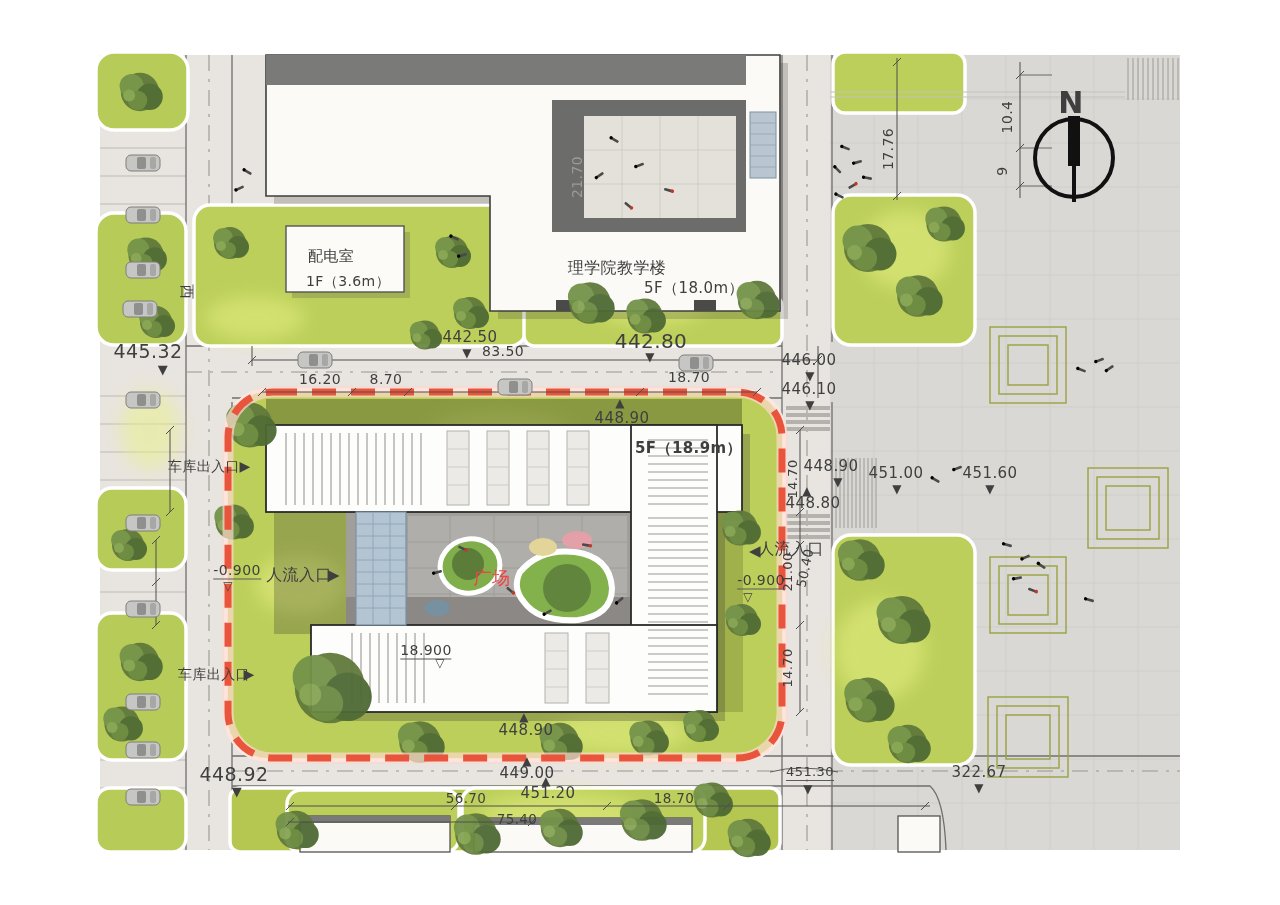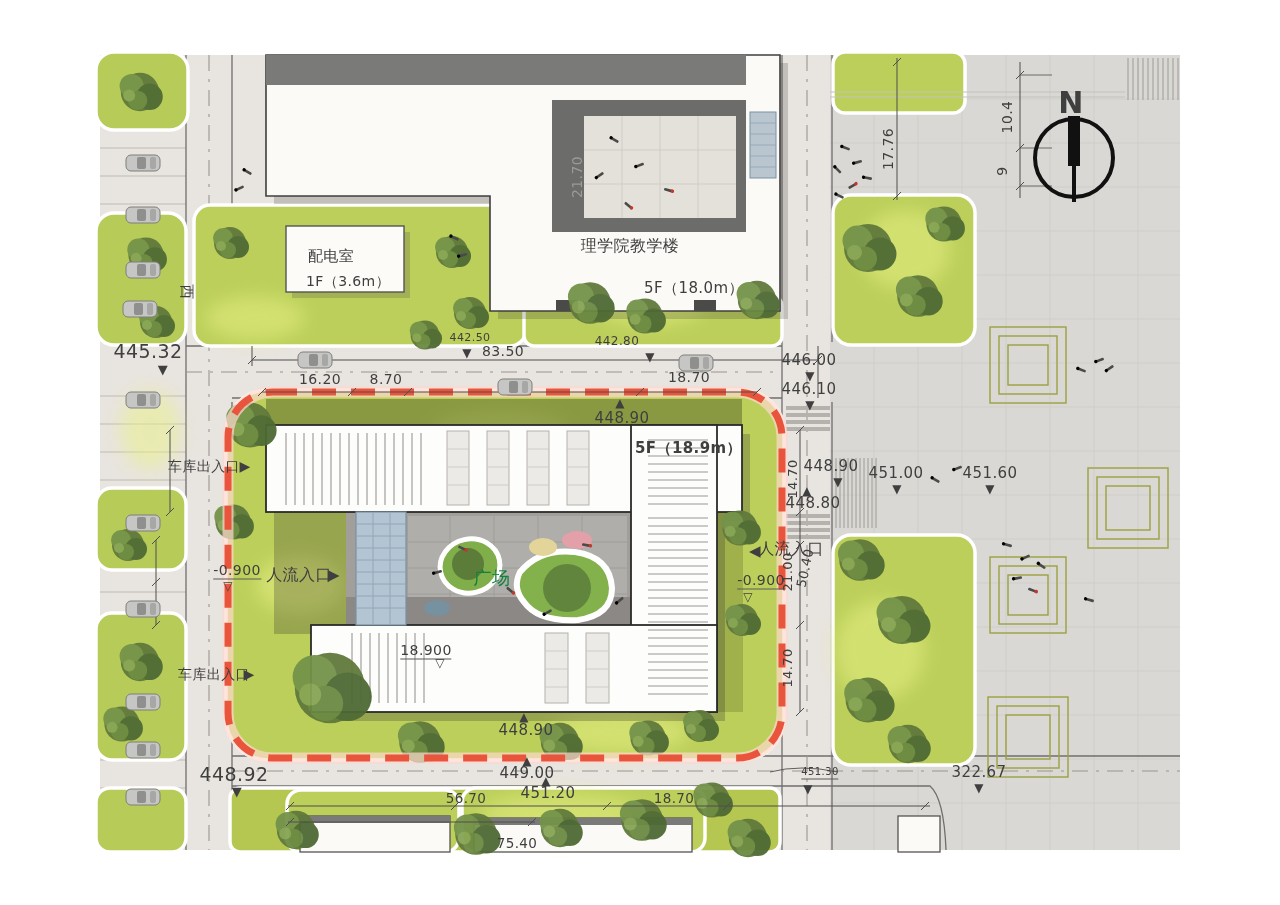--- a/index.html
+++ b/index.html
@@ -334,23 +334,23 @@
         <use href="#person" transform="translate(240,188) rotate(-25)"></use>
     <use href="#person" transform="translate(1090,600) rotate(15)"></use>
         <use href="#person" transform="translate(1110,368) rotate(-35)"></use>
   </g>
 </svg>
 
 <div id="labels-layer">
       <span class="plan-label" style="left: 186px; top: 292px; font-size: 15px; transform: translate(-50%, -50%) rotate(90deg);">西</span>
       <span class="plan-label" style="left: 148px; top: 351px; font-size: 19px; transform: translate(-50%, -50%);">445.32</span>
       <span class="plan-label" style="left: 163px; top: 369px; font-size: 13px; transform: translate(-50%, -50%);">▼</span>
-      <span class="plan-label" style="left: 470px; top: 337px; font-size: 11px; transform: translate(-50%, -50%);">442.50</span>
+      <span class="plan-label" style="left: 470px; top: 337px; font-size: 15px; transform: translate(-50%, -50%);">442.50</span>
       <span class="plan-label" style="left: 467px; top: 353px; font-size: 12px; transform: translate(-50%, -50%);">▼</span>
-      <span class="plan-label" style="left: 617px; top: 341px; font-size: 12px; transform: translate(-50%, -50%);">442.80</span>
+      <span class="plan-label" style="left: 651px; top: 341px; font-size: 20px; transform: translate(-50%, -50%);">442.80</span>
       <span class="plan-label" style="left: 650px; top: 357px; font-size: 12px; transform: translate(-50%, -50%);">▼</span>
       <span class="plan-label" style="left: 503px; top: 351px; font-size: 14px; transform: translate(-50%, -50%);">83.50</span>
       <span class="plan-label" style="left: 320px; top: 379px; font-size: 14px; transform: translate(-50%, -50%);">16.20</span>
       <span class="plan-label" style="left: 386px; top: 379px; font-size: 14px; transform: translate(-50%, -50%);">8.70</span>
       <span class="plan-label" style="left: 689px; top: 377px; font-size: 14px; transform: translate(-50%, -50%);">18.70</span>
       <span class="plan-label" style="left: 809px; top: 360px; font-size: 15px; transform: translate(-50%, -50%);">446.00</span>
       <span class="plan-label" style="left: 810px; top: 376px; font-size: 12px; transform: translate(-50%, -50%);">▼</span>
       <span class="plan-label" style="left: 809px; top: 389px; font-size: 15px; transform: translate(-50%, -50%);">446.10</span>
       <span class="plan-label" style="left: 810px; top: 405px; font-size: 12px; transform: translate(-50%, -50%);">▼</span>
       <span class="plan-label" style="left: 620px; top: 403px; font-size: 12px; transform: translate(-50%, -50%);">▲</span>
@@ -371,43 +371,43 @@
       <span class="plan-label" style="left: 334px; top: 575px; font-size: 15px; transform: translate(-50%, -50%);">▶</span>
       <span class="plan-label underline" style="left: 237px; top: 571px; font-size: 14px; transform: translate(-50%, -50%);">-0.900</span>
       <span class="plan-label" style="left: 228px; top: 586px; font-size: 12px; transform: translate(-50%, -50%);">▽</span>
       <span class="plan-label" style="left: 755px; top: 551px; font-size: 15px; transform: translate(-50%, -50%);">◀</span>
       <span class="plan-label" style="left: 791px; top: 549px; font-size: 16px; transform: translate(-50%, -50%);">人流入口</span>
       <span class="plan-label underline" style="left: 761px; top: 581px; font-size: 14px; transform: translate(-50%, -50%);">-0.900</span>
       <span class="plan-label" style="left: 748px; top: 597px; font-size: 12px; transform: translate(-50%, -50%);">▽</span>
       <span class="plan-label" style="left: 787px; top: 572px; font-size: 13px; transform: translate(-50%, -50%) rotate(-90deg);">21.00</span>
       <span class="plan-label" style="left: 805px; top: 568px; font-size: 13px; transform: translate(-50%, -50%) rotate(-78deg);">50.40</span>
       <span class="plan-label" style="left: 787px; top: 668px; font-size: 13px; transform: translate(-50%, -50%) rotate(-90deg);">14.70</span>
-      <span class="plan-label" style="left: 492px; top: 578px; font-size: 18px; transform: translate(-50%, -50%); color: #15803d;">广场</span>
+      <span class="plan-label" style="left: 492px; top: 578px; font-size: 18px; transform: translate(-50%, -50%); color: #ef4444;">广场</span>
       <span class="plan-label underline" style="left: 426px; top: 651px; font-size: 14px; transform: translate(-50%, -50%);">18.900</span>
       <span class="plan-label" style="left: 440px; top: 663px; font-size: 12px; transform: translate(-50%, -50%);">▽</span>
       <span class="plan-label" style="left: 214px; top: 674px; font-size: 14px; transform: translate(-50%, -50%);">车库出入口</span>
       <span class="plan-label" style="left: 249px; top: 674px; font-size: 14px; transform: translate(-50%, -50%);">▶</span>
       <span class="plan-label" style="left: 234px; top: 774px; font-size: 19px; transform: translate(-50%, -50%);">448.92</span>
       <span class="plan-label" style="left: 237px; top: 791px; font-size: 13px; transform: translate(-50%, -50%);">▼</span>
       <span class="plan-label" style="left: 524px; top: 717px; font-size: 12px; transform: translate(-50%, -50%);">▲</span>
       <span class="plan-label" style="left: 526px; top: 730px; font-size: 15px; transform: translate(-50%, -50%);">448.90</span>
       <span class="plan-label" style="left: 527px; top: 761px; font-size: 12px; transform: translate(-50%, -50%);">▲</span>
       <span class="plan-label" style="left: 527px; top: 773px; font-size: 15px; transform: translate(-50%, -50%);">449.00</span>
       <span class="plan-label" style="left: 546px; top: 781px; font-size: 12px; transform: translate(-50%, -50%);">▲</span>
       <span class="plan-label" style="left: 548px; top: 793px; font-size: 15px; transform: translate(-50%, -50%);">451.20</span>
-      <span class="plan-label underline" style="left: 810px; top: 773px; font-size: 10px; transform: translate(-50%, -50%); margin-left: 10px;">451.30</span>
+      <span class="plan-label underline" style="left: 810px; top: 773px; font-size: 13px; transform: translate(-50%, -50%);">451.30</span>
       <span class="plan-label" style="left: 808px; top: 789px; font-size: 12px; transform: translate(-50%, -50%);">▼</span>
       <span class="plan-label" style="left: 979px; top: 772px; font-size: 15px; transform: translate(-50%, -50%);">322.67</span>
       <span class="plan-label" style="left: 979px; top: 788px; font-size: 12px; transform: translate(-50%, -50%);">▼</span>
       <span class="plan-label" style="left: 466px; top: 799px; font-size: 13.5px; transform: translate(-50%, -50%);">56.70</span>
-      <span class="plan-label" style="left: 517px; top: 820px; font-size: 13.5px; transform: translate(-50%, -50%); margin-top: 24px;">75.40</span>
+      <span class="plan-label" style="left: 517px; top: 820px; font-size: 13.5px; transform: translate(-50%, -50%);">75.40</span>
       <span class="plan-label" style="left: 674px; top: 799px; font-size: 13.5px; transform: translate(-50%, -50%);">18.70</span>
       <span class="plan-label" style="left: 331px; top: 256px; font-size: 15px; transform: translate(-50%, -50%);">配电室</span>
       <span class="plan-label" style="left: 348px; top: 281px; font-size: 14px; transform: translate(-50%, -50%); text-align: right;">1F（3.6m）</span>
-      <span class="plan-label" style="left: 617px; top: 246px; font-size: 16px; transform: translate(-50%, -50%); margin-left: 13px;">理学院教学楼</span>
+      <span class="plan-label" style="left: 617px; top: 268px; font-size: 16px; transform: translate(-50%, -50%);">理学院教学楼</span>
       <span class="plan-label" style="left: 694px; top: 288px; font-size: 15px; transform: translate(-50%, -50%);">5F（18.0m）</span>
       <span class="plan-label" style="left: 577px; top: 177px; font-size: 14px; transform: translate(-50%, -50%) rotate(-90deg); color: rgb(154, 154, 150);">21.70</span>
       <span class="plan-label" style="left: 888px; top: 149px; font-size: 14px; transform: translate(-50%, -50%) rotate(-90deg);">17.76</span>
       <span class="plan-label" style="left: 1007px; top: 117px; font-size: 14px; transform: translate(-50%, -50%) rotate(-90deg);">10.4</span>
       <span class="plan-label" style="left: 1002px; top: 171px; font-size: 14px; transform: translate(-50%, -50%) rotate(-90deg);">9</span>
       <span class="plan-label" style="left: 1071px; top: 103px; font-size: 30px; transform: translate(-50%, -50%); font-weight: bold;">N</span>
     </div>
 </div>
 
 </body></html>

